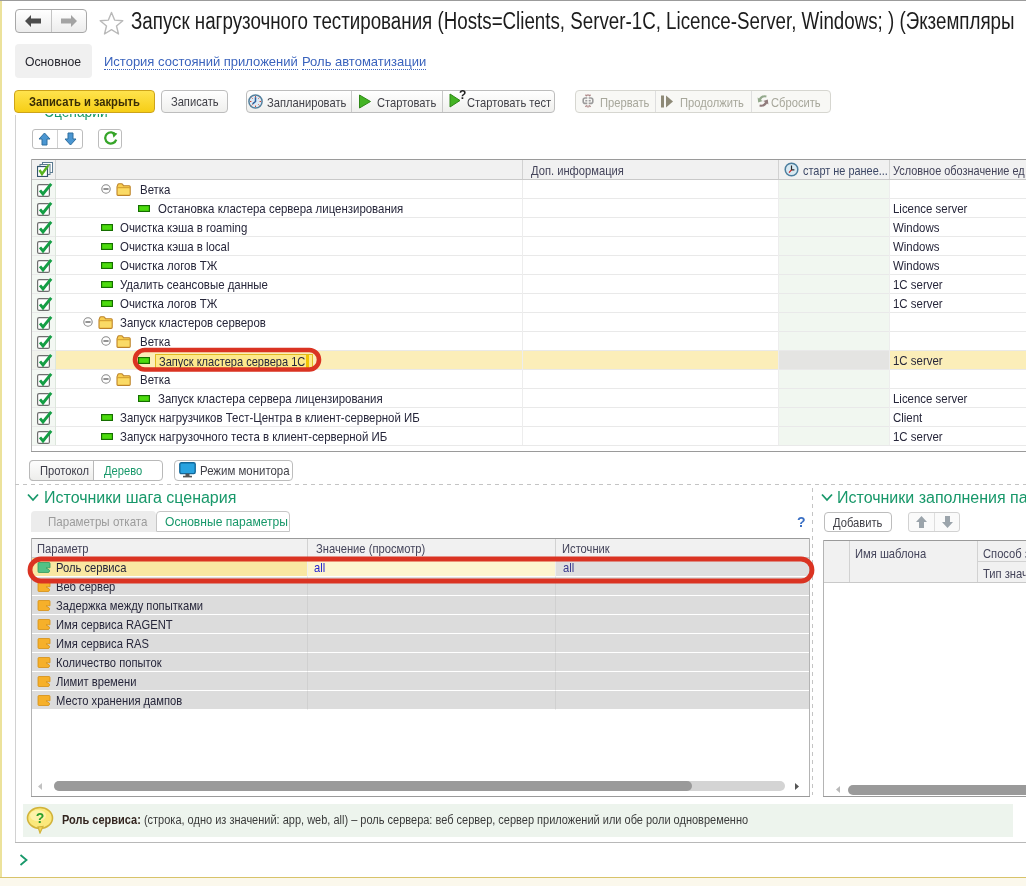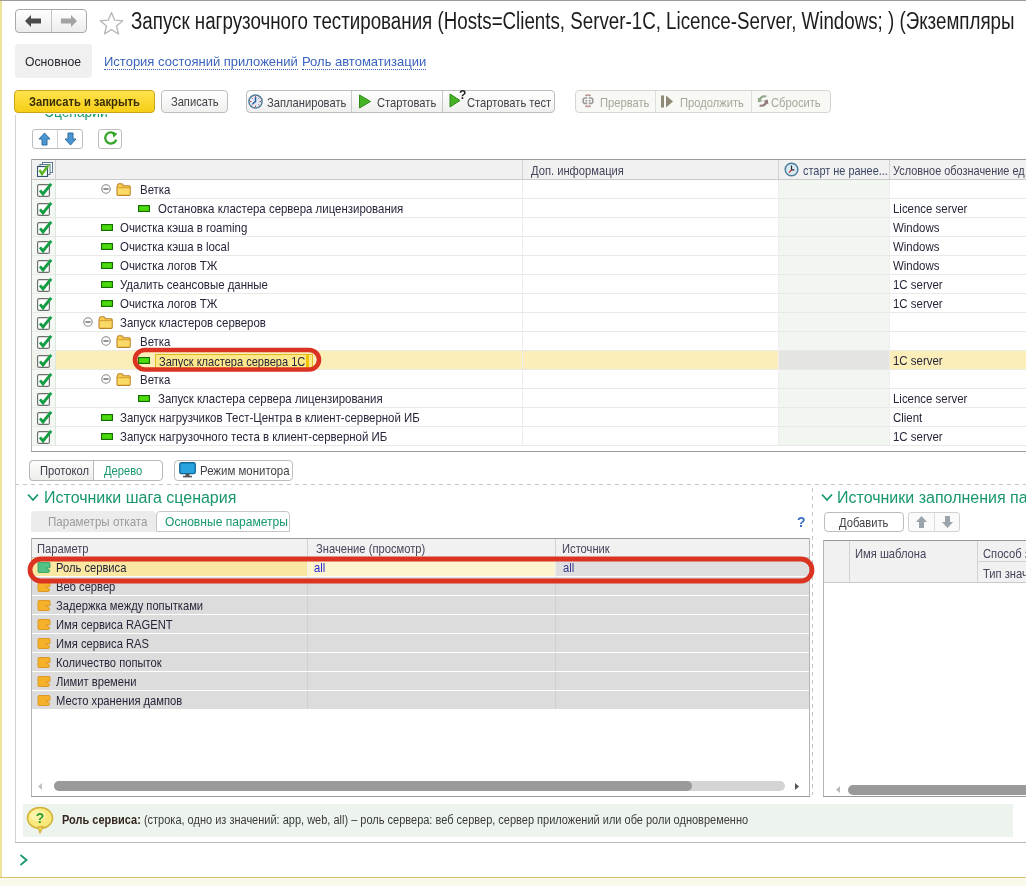--- a/index.html
+++ b/index.html
@@ -418,21 +418,21 @@
   <div class="abs" style="left:54px;top:781px;width:731px;height:10px;background:#d4d4d4;border-radius:5px;"></div>
   <div class="abs" style="left:54px;top:781px;width:638px;height:10px;background:#9a9a9a;border-radius:5px;"></div>
   <svg class="abs" style="left:27px;top:552px;" width="788" height="36" viewBox="0 0 788 36">
     <rect x="3" y="7" width="782" height="22" rx="11" ry="11" fill="none" stroke="#da3322" stroke-width="4.8"></rect>
   </svg>
 
   <svg class="abs" style="left:821px;top:493px;" width="12" height="9" viewBox="0 0 12 9">
       <path d="M1 1.5 L6 7 L11 1.5" fill="none" stroke="#18986a" stroke-width="1.8"></path>
     </svg>
   <div class="abs glink" style="left:837px;top:489px;width:189px;font-size:16px;white-space:nowrap;overflow:hidden;">Источники заполнения параметров</div>
-  <div class="btn" style="left:824px;top:512px;width:80px;height:20px;background:#fff;">
+  <div class="btn" style="left:824px;top:512px;width:68px;height:20px;background:#fff;">
       <span class="tc">Добавить</span>
     </div>
   <div class="abs" style="left:908px;top:512px;width:52px;height:20px;box-sizing:border-box;border:1px solid #d2d2d2;border-radius:3px;background:#fafafa;"></div>
   <div class="abs" style="left:934px;top:513px;width:1px;height:18px;background:#dedede;"></div>
   <svg class="abs" style="left:915px;top:515px;" width="13" height="14" viewBox="0 0 13 14">
     <path d="M6.5 1 L12 7 L9 7 L9 13 L4 13 L4 7 L1 7 Z" fill="#9ba4ab"></path>
   </svg>
   <svg class="abs" style="left:941px;top:515px;" width="13" height="14" viewBox="0 0 13 14">
     <path d="M6.5 13 L12 7 L9 7 L9 1 L4 1 L4 7 L1 7 Z" fill="#9ba4ab"></path>
   </svg>

